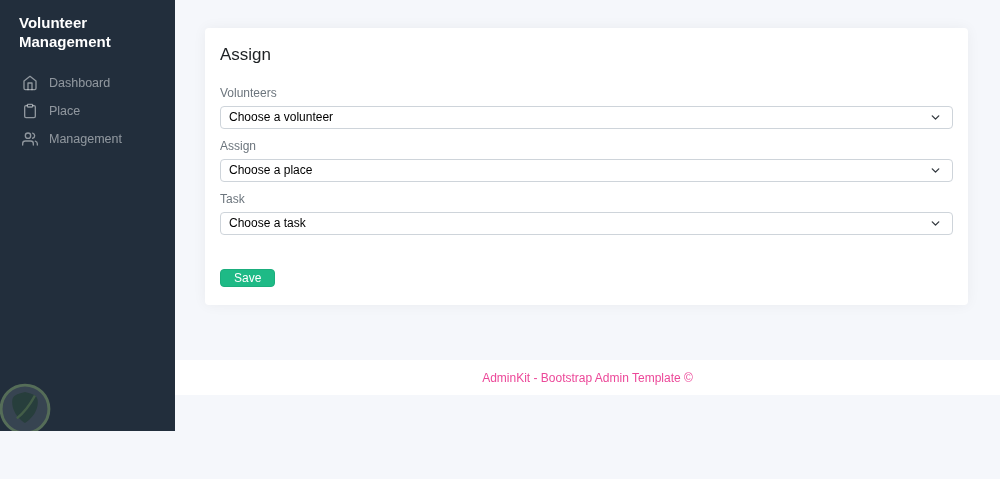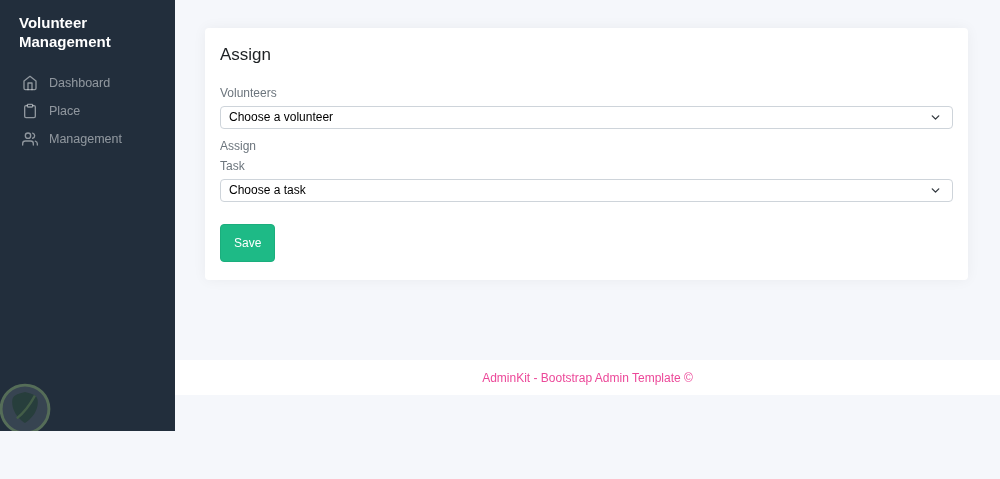--- a/index.html
+++ b/index.html
@@ -90,22 +90,22 @@
     border-radius: 4px;
     margin-bottom: 10px;
     cursor: pointer;
   }
   .select .sel-text { font-size: 12px; color: #000000; line-height: 21px; }
   .select .chev { display: inline-flex; width: 13px; height: 13px; }
   .select .chev svg { width: 13px; height: 13px; stroke: #343a40; }
 
   .btn-save {
     display: inline-block;
-    margin-top: 12px;
-    padding: 11px 13px;
+    margin-top: 24px;
+    padding: 1px 13px;
     font-family: "Liberation Sans", sans-serif;
     font-size: 12px;
     line-height: 14px;
     color: #ffffff;
     background: #1eba86;
     border: 1px solid #1bae7d;
     border-radius: 4px;
     cursor: pointer;
   }
 
@@ -183,20 +183,28 @@
         <div class="select">
           <span class="sel-text">Choose a volunteer</span>
           <span class="chev">
             <svg viewBox="0 0 24 24" fill="none" stroke-width="2.5" stroke-linecap="round" stroke-linejoin="round">
                 <polyline points="6 9 12 15 18 9"></polyline>
               </svg>
           </span>
         </div>
 
         <label class="form-label">Assign</label>
+        <div class="select">
+          <span class="sel-text">Choose a place</span>
+          <span class="chev">
+            <svg viewBox="0 0 24 24" fill="none" stroke-width="2.5" stroke-linecap="round" stroke-linejoin="round">
+                <polyline points="6 9 12 15 18 9"></polyline>
+              </svg>
+          </span>
+        </div>
 
         <label class="form-label">Task</label>
         <div class="select">
           <span class="sel-text">Choose a task</span>
           <span class="chev">
             <svg viewBox="0 0 24 24" fill="none" stroke-width="2.5" stroke-linecap="round" stroke-linejoin="round">
                 <polyline points="6 9 12 15 18 9"></polyline>
               </svg>
           </span>
         </div>

